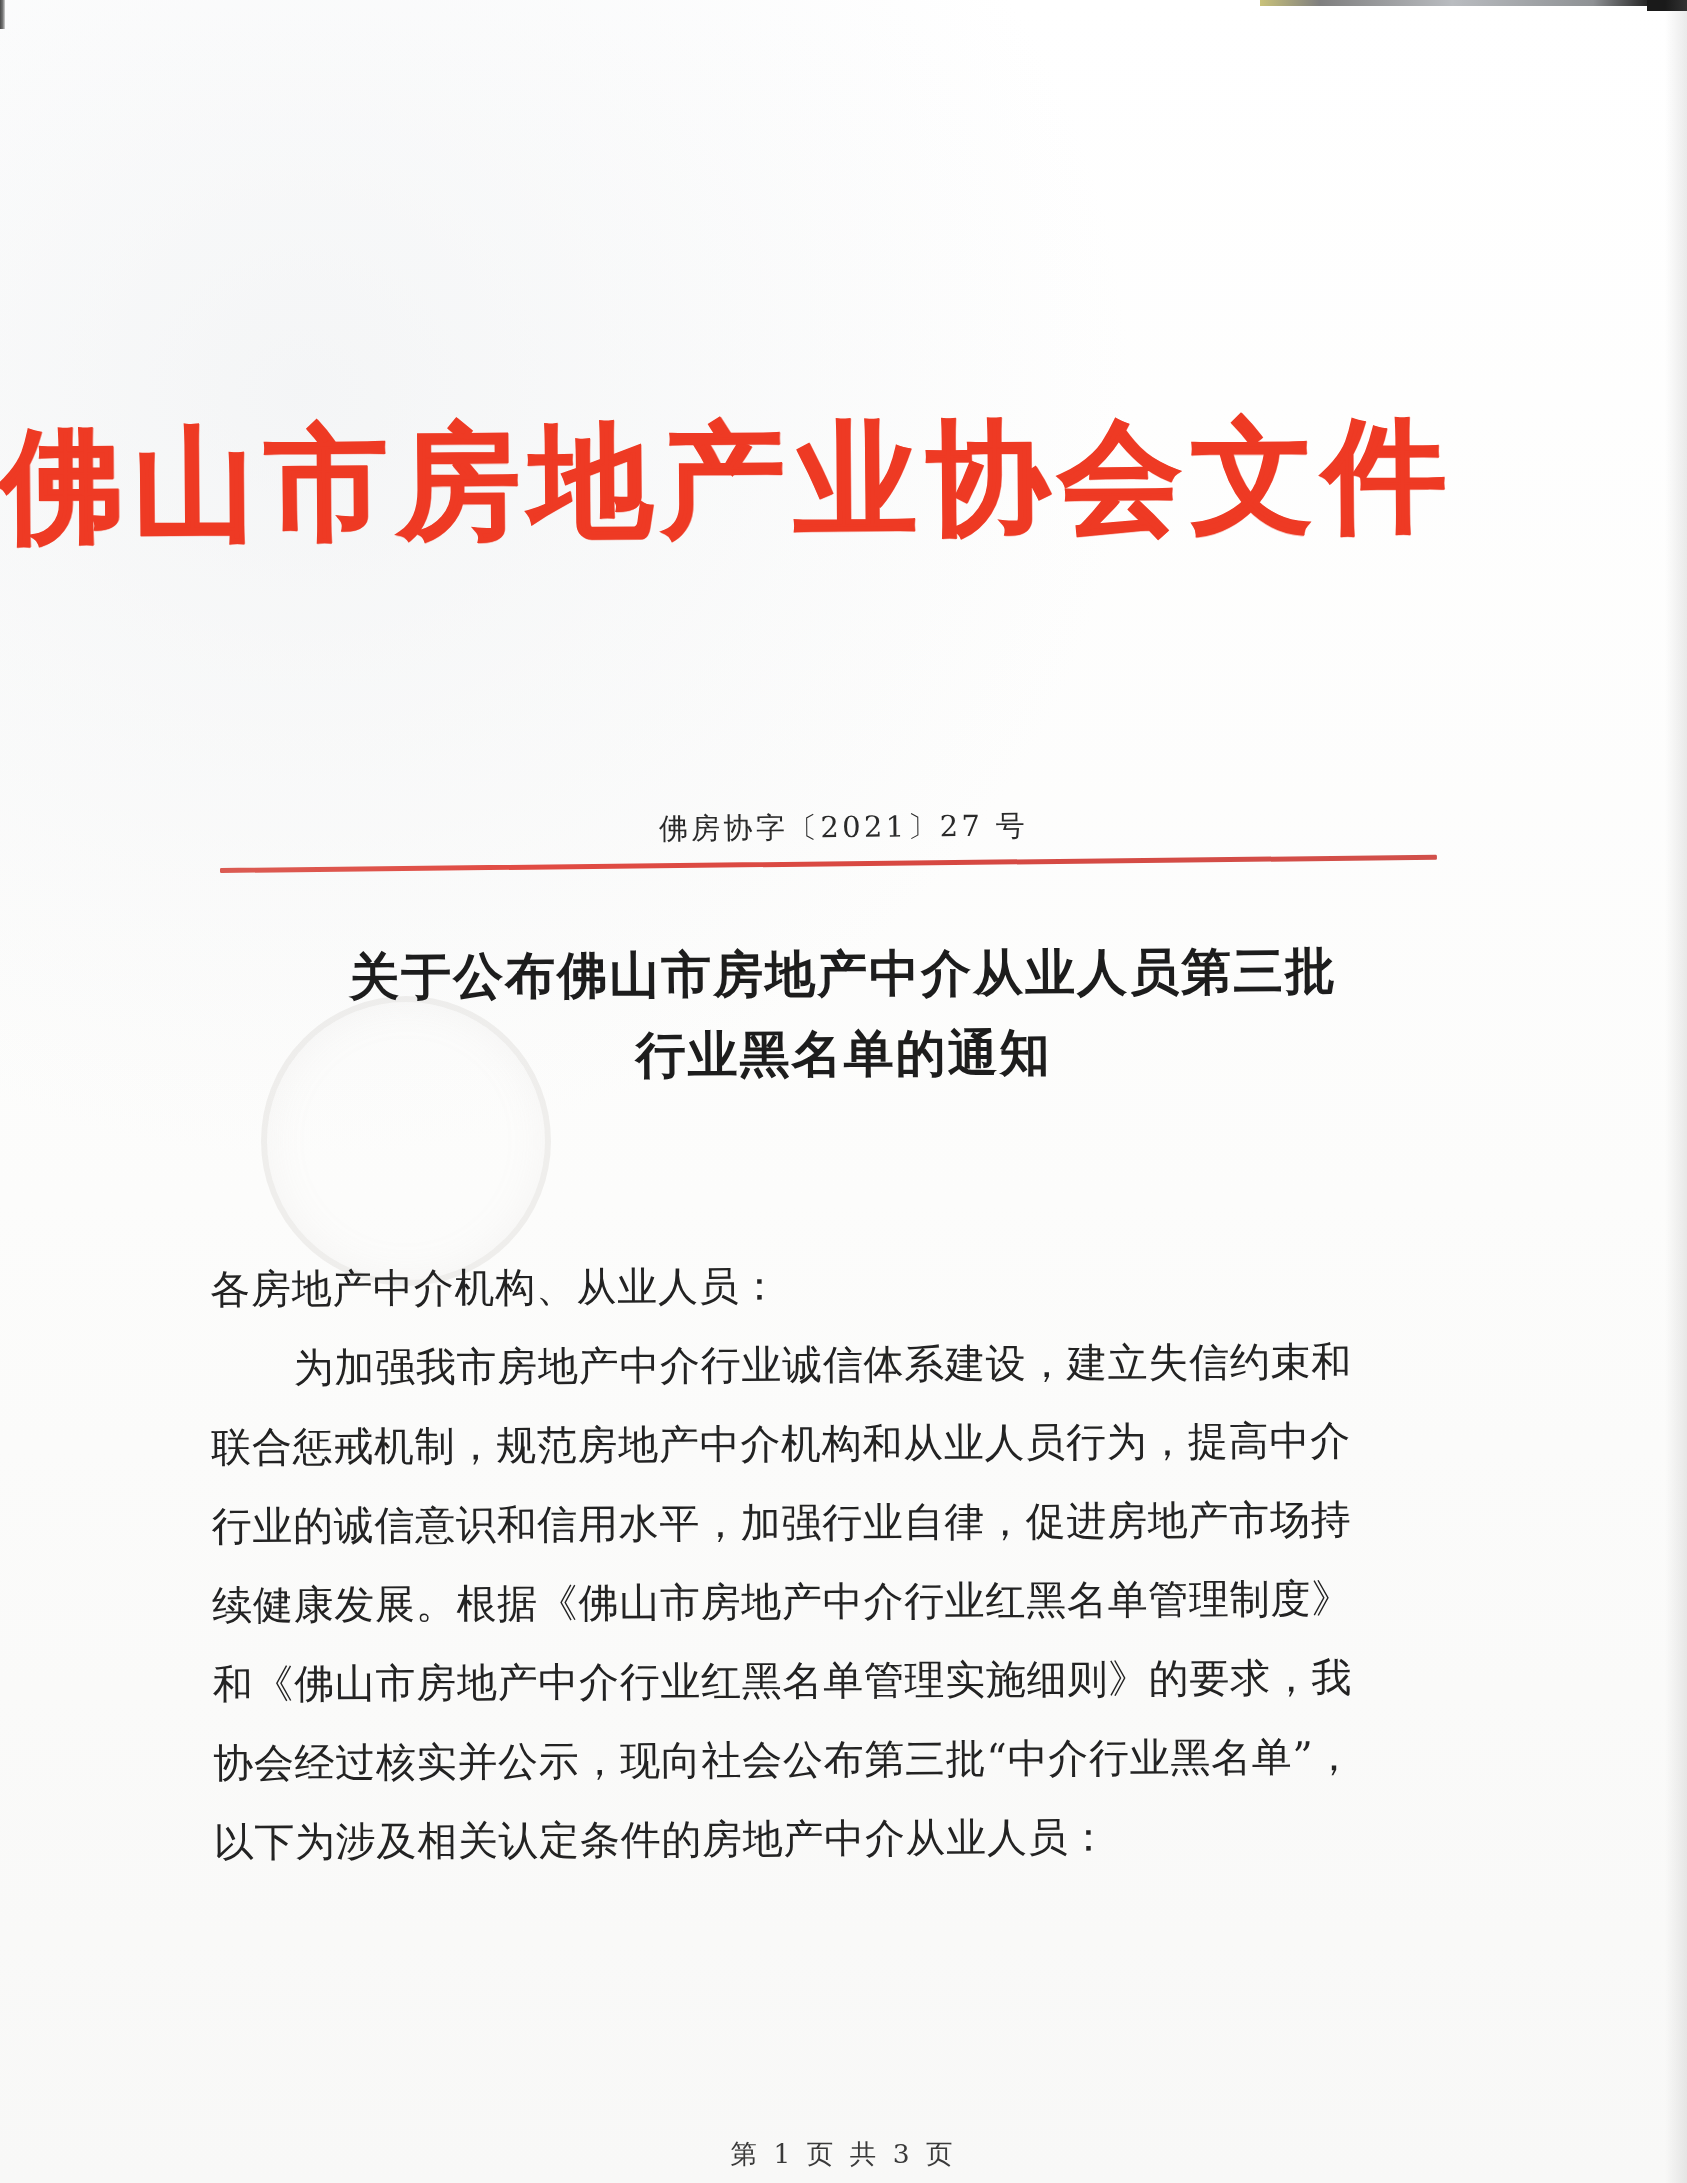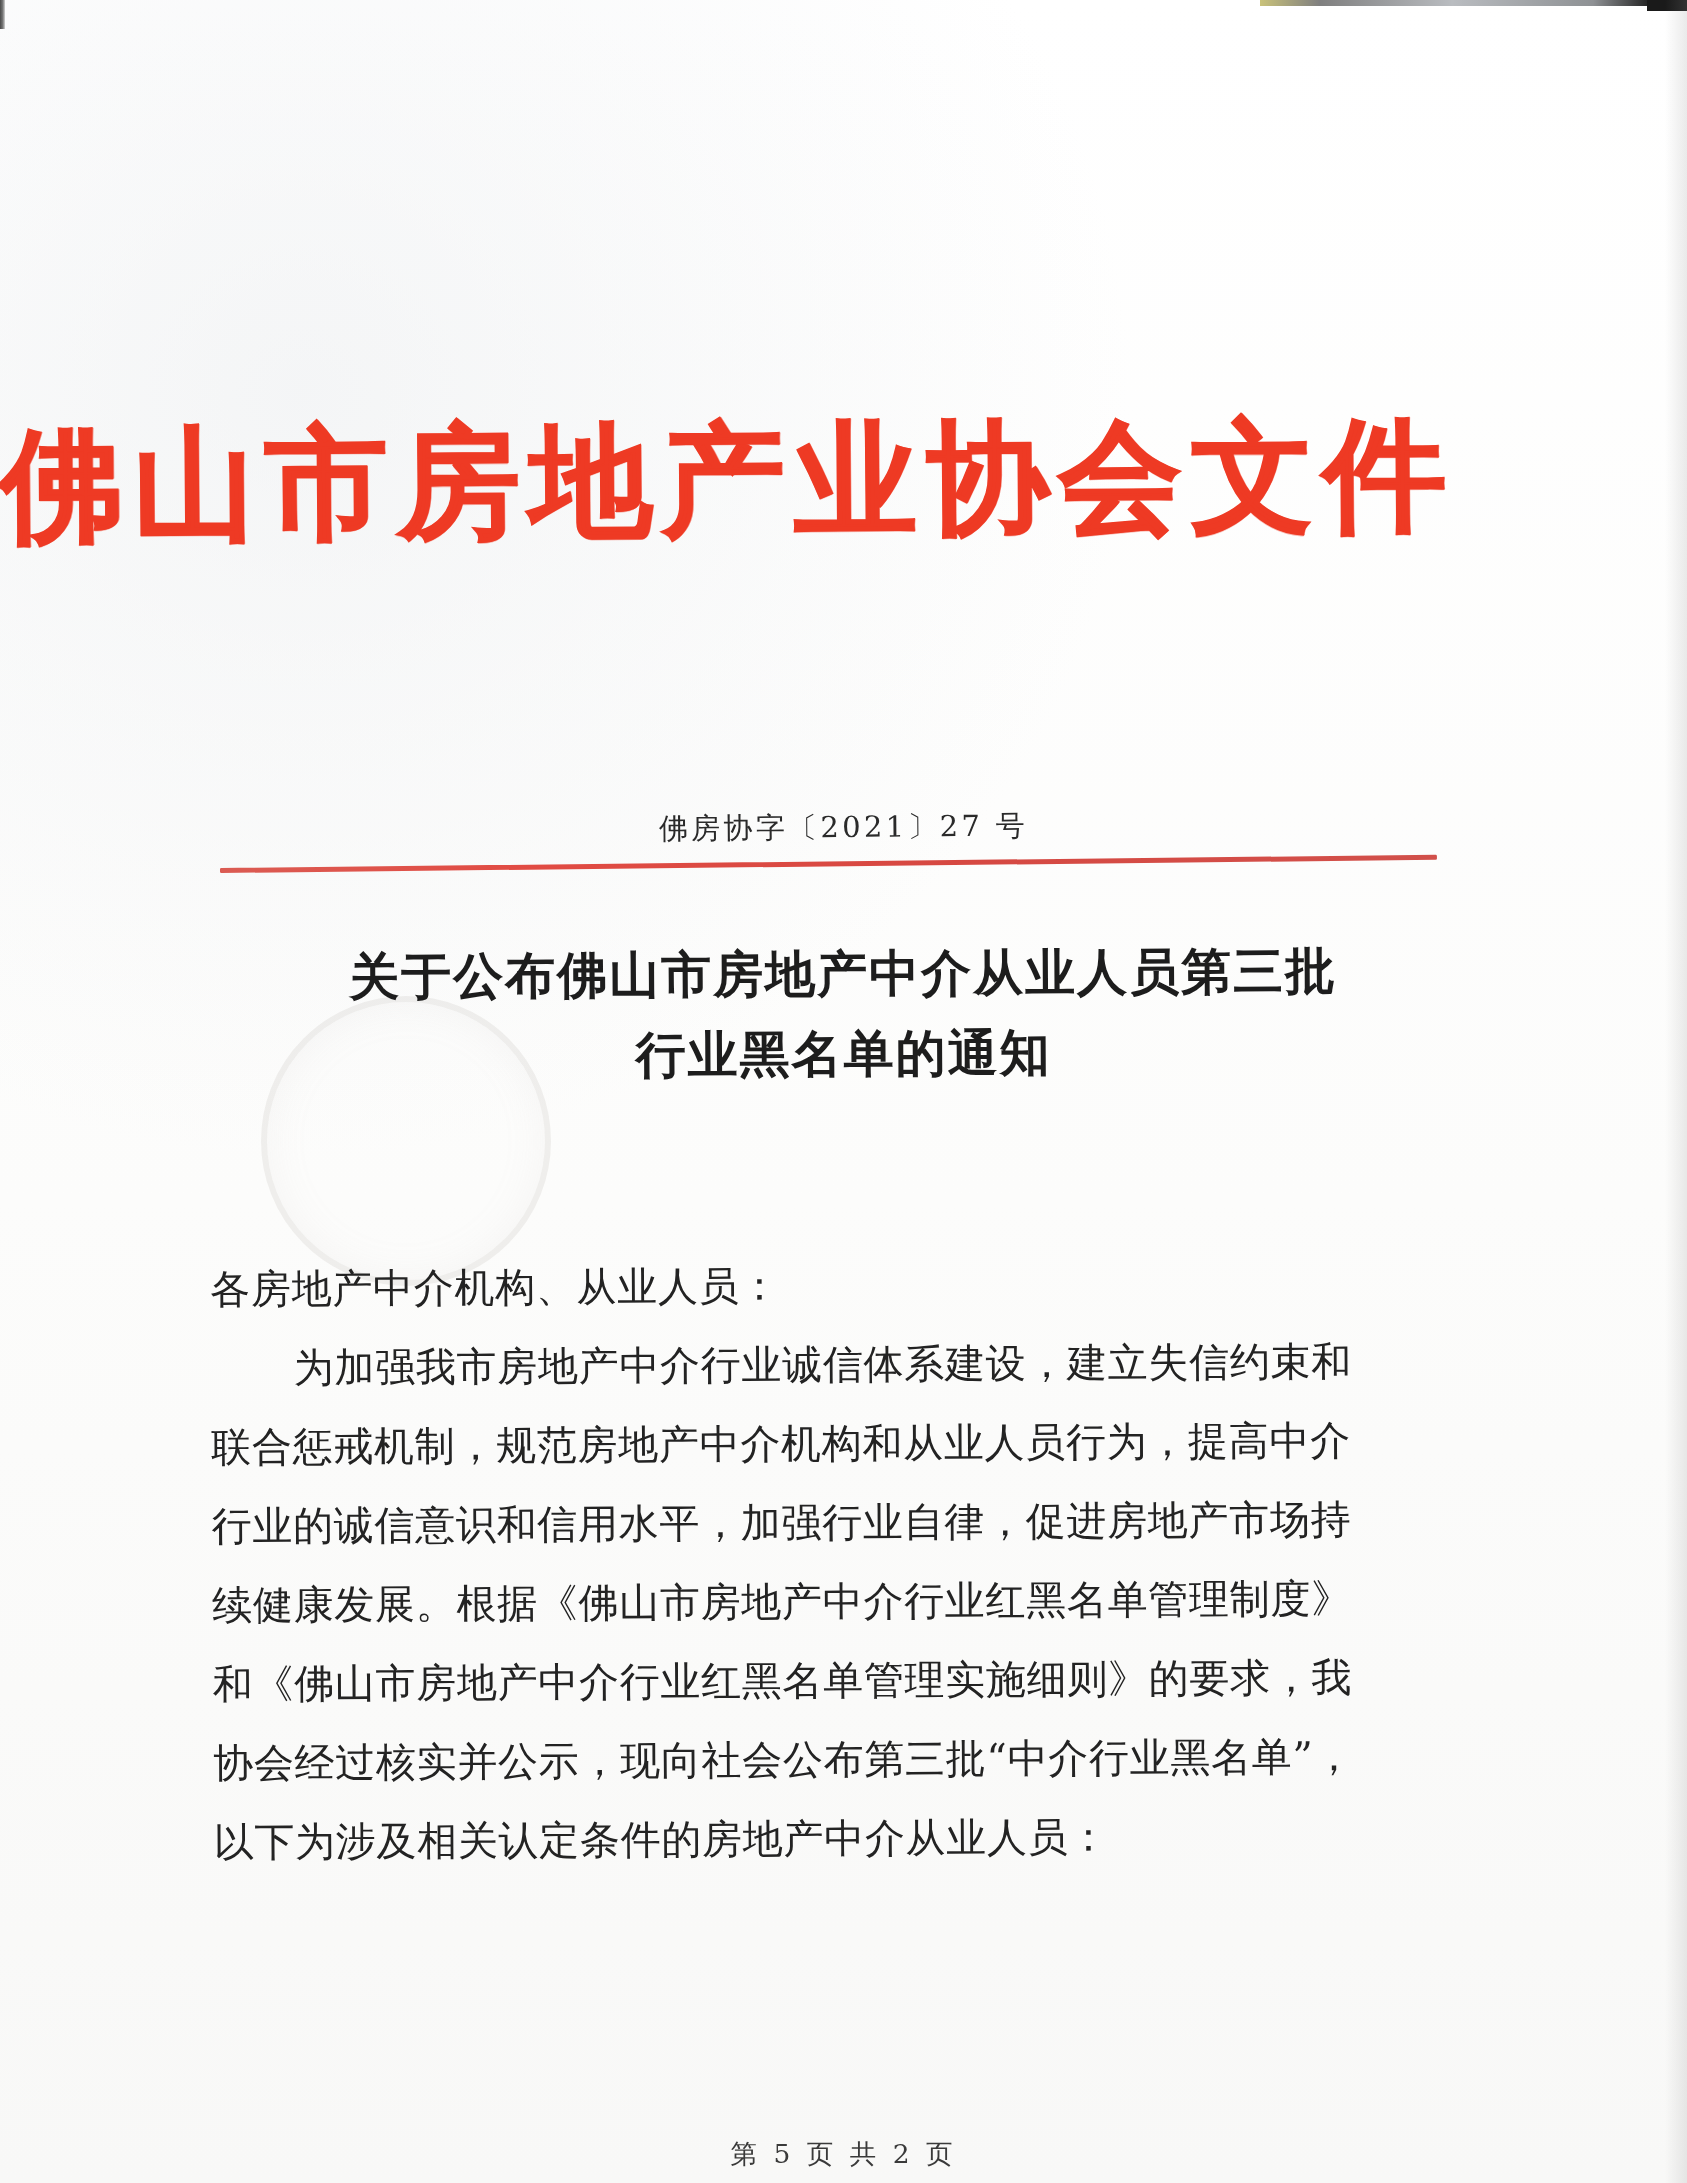--- a/index.html
+++ b/index.html
@@ -198,16 +198,16 @@
     <span class="bline">各房地产中介机构、从业人员：</span>
     <span class="bline indent">为加强我市房地产中介行业诚信体系建设，建立失信约束和</span>
     <span class="bline">联合惩戒机制，规范房地产中介机构和从业人员行为，提高中介</span>
     <span class="bline">行业的诚信意识和信用水平，加强行业自律，促进房地产市场持</span>
     <span class="bline">续健康发展。根据《佛山市房地产中介行业红黑名单管理制度》</span>
     <span class="bline">和《佛山市房地产中介行业红黑名单管理实施细则》的要求，我</span>
     <span class="bline">协会经过核实并公示，现向社会公布第三批“中介行业黑名单”，</span>
     <span class="bline">以下为涉及相关认定条件的房地产中介从业人员：</span>
   </div>
 
-  <div class="page-footer">第 5 页 共 2 页</div>
+  <div class="page-footer">第 1 页 共 3 页</div>
 
 </div>
 
 
 </body></html>

